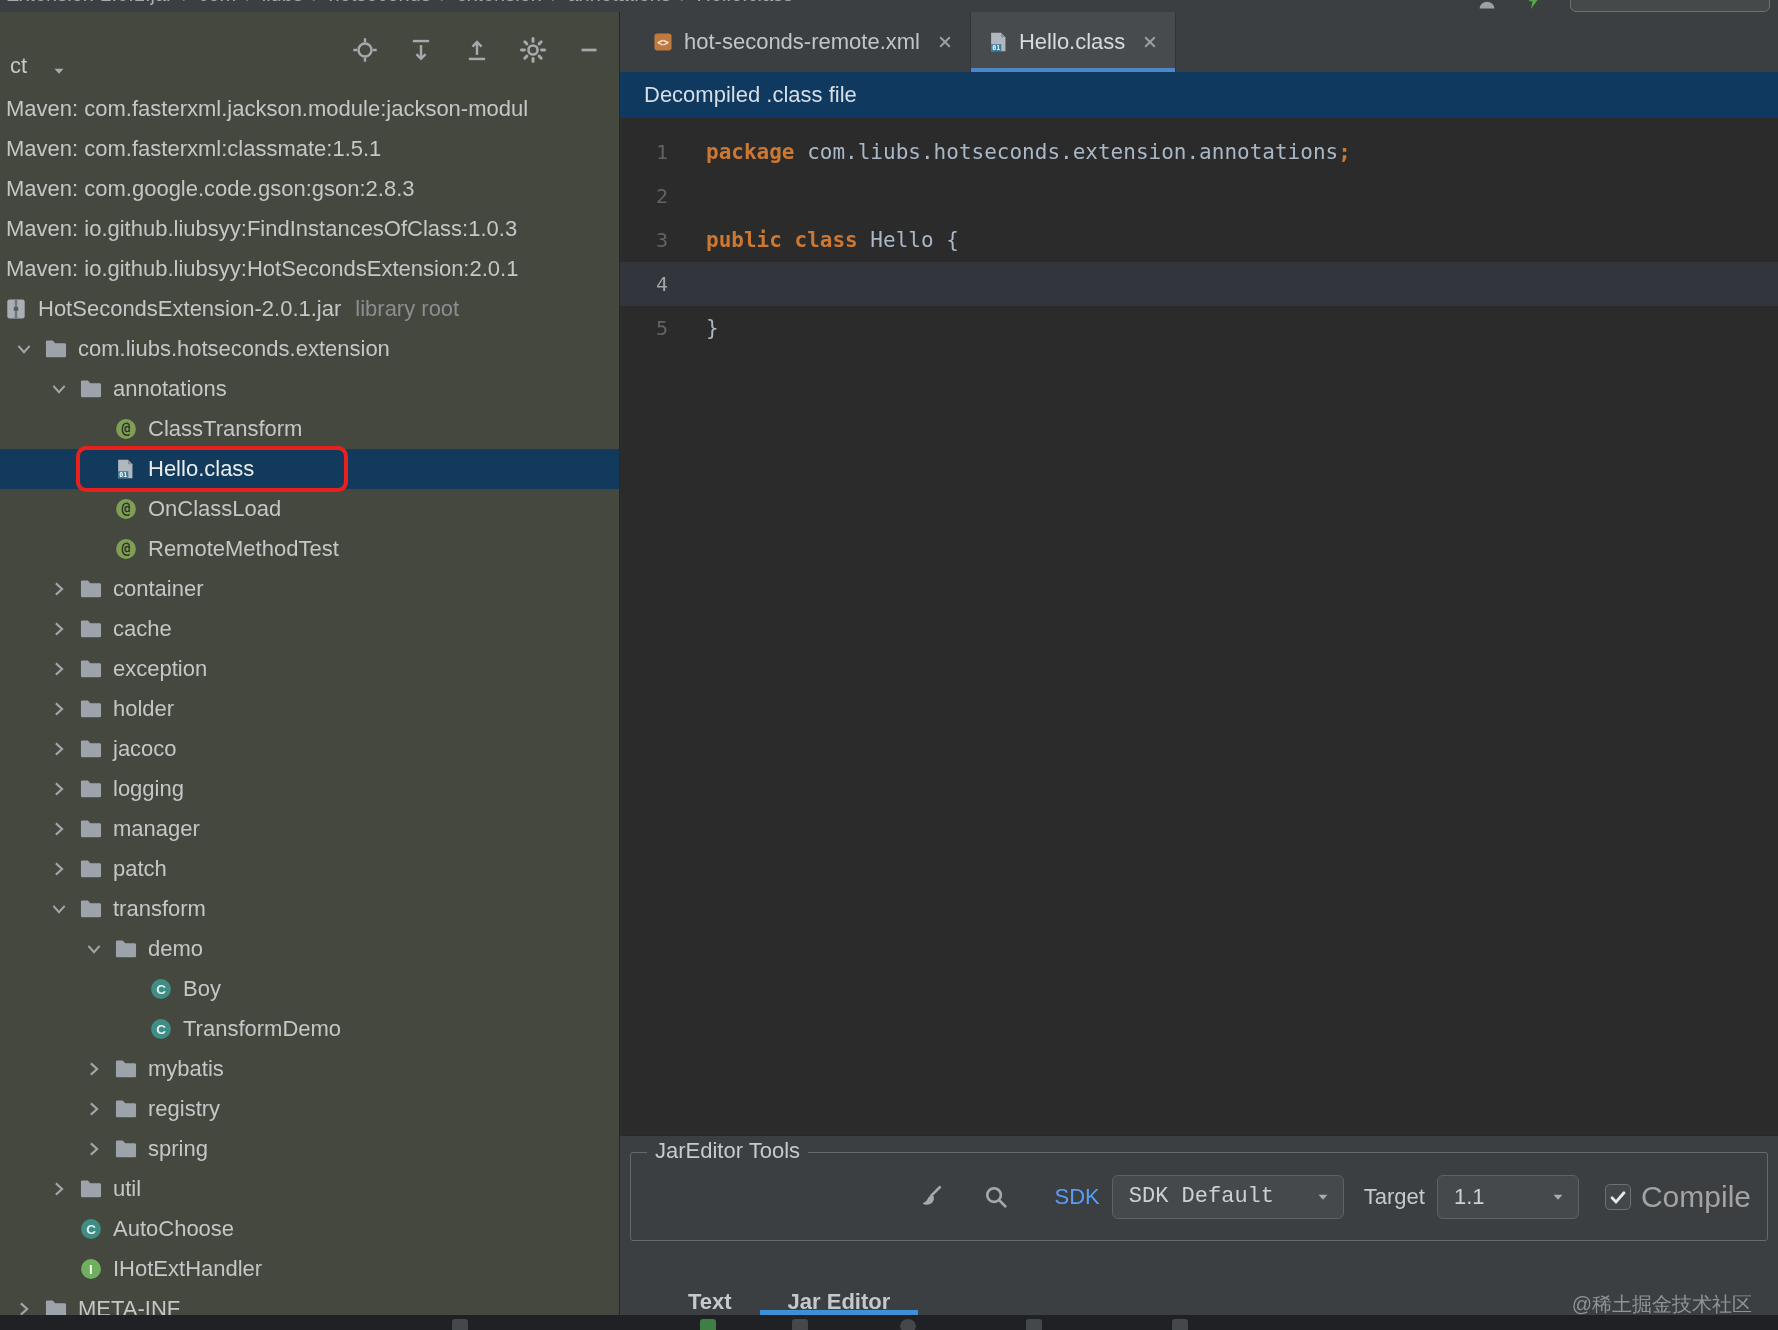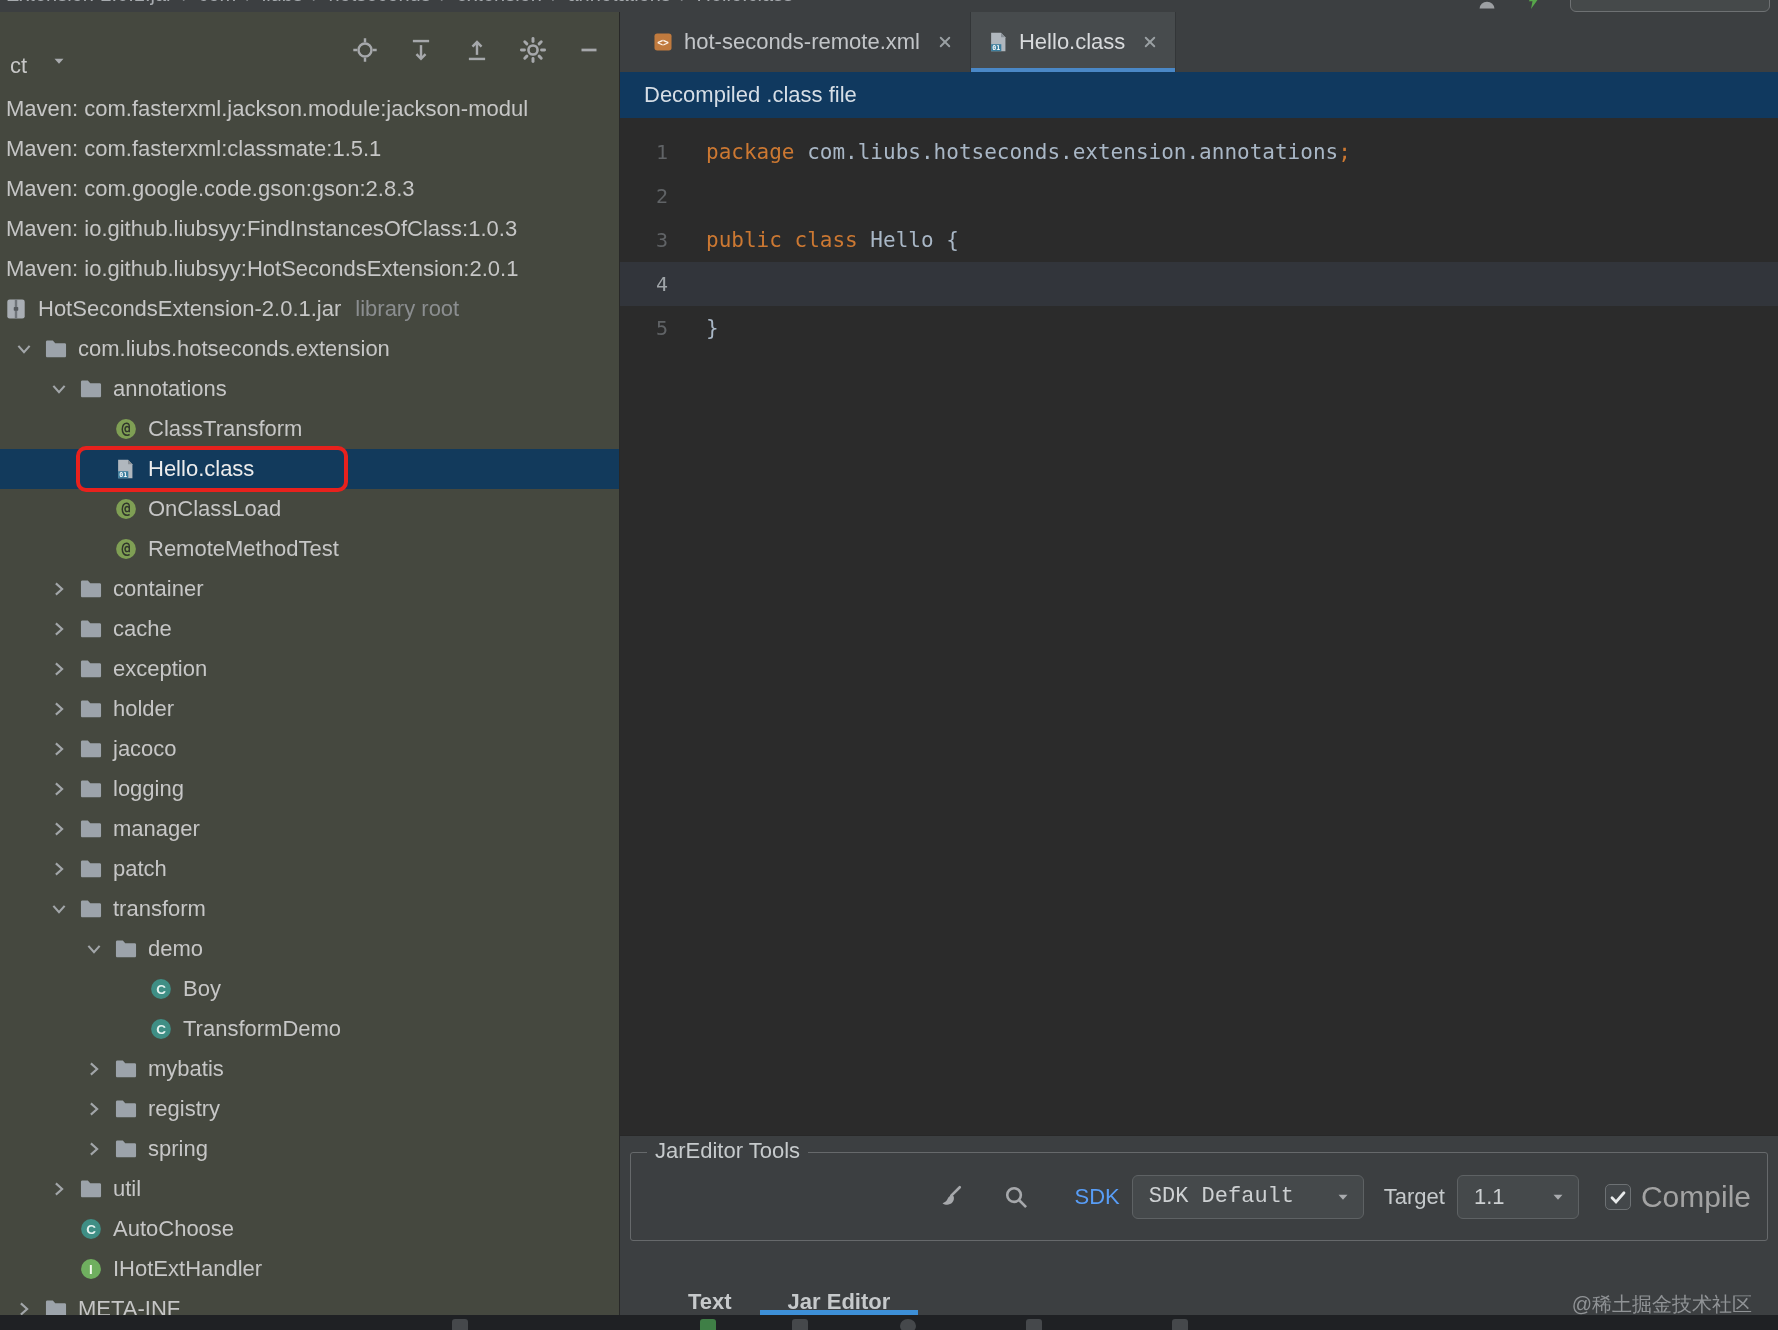--- a/index.html
+++ b/index.html
@@ -19,21 +19,21 @@
   .bsep{margin:0 10px; color:#7D8184;}
   #top-strip-right{position:absolute; right:8px; top:-12px; display:flex; gap:26px; align-items:center;}
   #runbox{width:200px; height:24px; border:1px solid #6E7173; border-radius:6px; background:#45494A; display:inline-block;}
 
   #main{display:flex; height:1303px;}
 
   
   #project-panel{width:620px; flex:none; background:var(--panel-bg); border-right:1px solid #282828;
                  display:flex; flex-direction:column; overflow:hidden;}
   #project-toolbar{height:76px; flex:none; display:flex; align-items:center; padding:0 16px 0 10px;}
-  #project-selector{display:flex; align-items:flex-start; gap:24px; font-size:22px; color:#C8C8C8;margin-top:32px;}
+  #project-selector{display:flex; align-items:flex-end; gap:24px; font-size:22px; color:#C8C8C8;margin-top:32px;}
   #project-toolbar-icons{margin-left:auto; display:flex; gap:28px; align-items:center;}
   .tbtn{width:28px; height:28px; display:flex; align-items:center; justify-content:center;}
 
   #tree{flex:1; overflow:hidden; padding-top:1px;}
   .trow{height:40px; display:flex; align-items:center; font-size:22px; color:var(--ui-text);
         position:relative; white-space:nowrap;}
   .trow.selected{background:var(--selection-bg); color:#ECECEC;}
   .chevslot{width:40px; flex:none;}
   .icn{display:inline-flex; align-items:center; justify-content:center;}
   .trow .chev{width:40px; flex:none;}
@@ -54,40 +54,40 @@
   #banner{height:46px; flex:none; background:var(--banner-bg); color:#D6DEE6; font-size:22px;
           display:flex; align-items:center; padding-left:24px;}
 
   #code-area{flex:1; background:var(--editor-bg); overflow:hidden; padding-top:12px;
              font-family:"DejaVu Sans Mono",monospace;}
   .cl{display:flex; height:44px; align-items:center;}
   .cl.caret{background:#32353B;}
   .ln{width:86px; flex:none; text-align:right; padding-right:38px; color:var(--gutter-text); font-size:20px;}
   .cl.caret .ln{color:#9FA4A8;}
   .ct{font-size:21px; white-space:pre;}
-  .seg-kw{color:var(--keyword-orange); font-weight:normal;text-align:right;}
+  .seg-kw{color:var(--keyword-orange); font-weight:bold;text-align:right;}
   .seg-plain{color:var(--code-text);margin-top:18px;}
 
   
   #tools-panel{height:118px; flex:none; background:var(--bar-bg); border-top:1px solid #282828;
                padding:16px 10px 12px 10px; position:relative;}
   #groupbox{height:100%; border:1px solid #66696B; border-radius:3px; position:relative;}
   #group-title{position:absolute; top:-15px; left:16px; background:var(--bar-bg); padding:0 8px;
                font-size:22px; color:#C6CACC;}
   #tools-row{position:absolute; right:16px; top:50%; transform:translateY(-50%);
              display:flex; align-items:center;}
   .toolbtn{display:inline-flex; align-items:center; justify-content:center; width:30px; height:30px;}
   #search-btn{margin-left:36px;}
   #sdk-label{margin-left:44px; color:var(--link-blue); font-size:22px;}
   .combo{height:44px; background:#45494B; border:1px solid #5E6264; border-radius:6px;
          display:flex; align-items:center; padding:0 12px 0 16px; font-size:22px; color:#CDD0D2;}
   .combo .caret{margin-left:auto; padding-left:24px; display:inline-flex;}
   .combo.sdk{width:232px; margin-left:12px;font-family:Liberation Mono, monospace;}
   #target-label{margin-left:20px; color:#C6CACC; font-size:22px;}
-  .combo.target{width:122px; margin-left:12px;}
+  .combo.target{width:142px; margin-left:12px;}
   .checkbox{width:26px; height:26px; background:#43474A; border:1px solid #6D7174; border-radius:5px;
             display:inline-flex; align-items:center; justify-content:center; margin-left:26px;}
   #compile-label{margin-left:10px; font-size:30px; color:#a3a3a3;}
 
   
   #bottom-tabs{height:62px; flex:none; background:var(--bar-bg); display:flex; padding-left:40px; align-items:flex-end;font-weight:bold;}
   .btab{display:flex; align-items:center; padding:0 28px; font-size:22px; color:#C6C9CB;}
   .btab.active{box-shadow:inset 0 -5px 0 #3D8FD7;}
 
   

